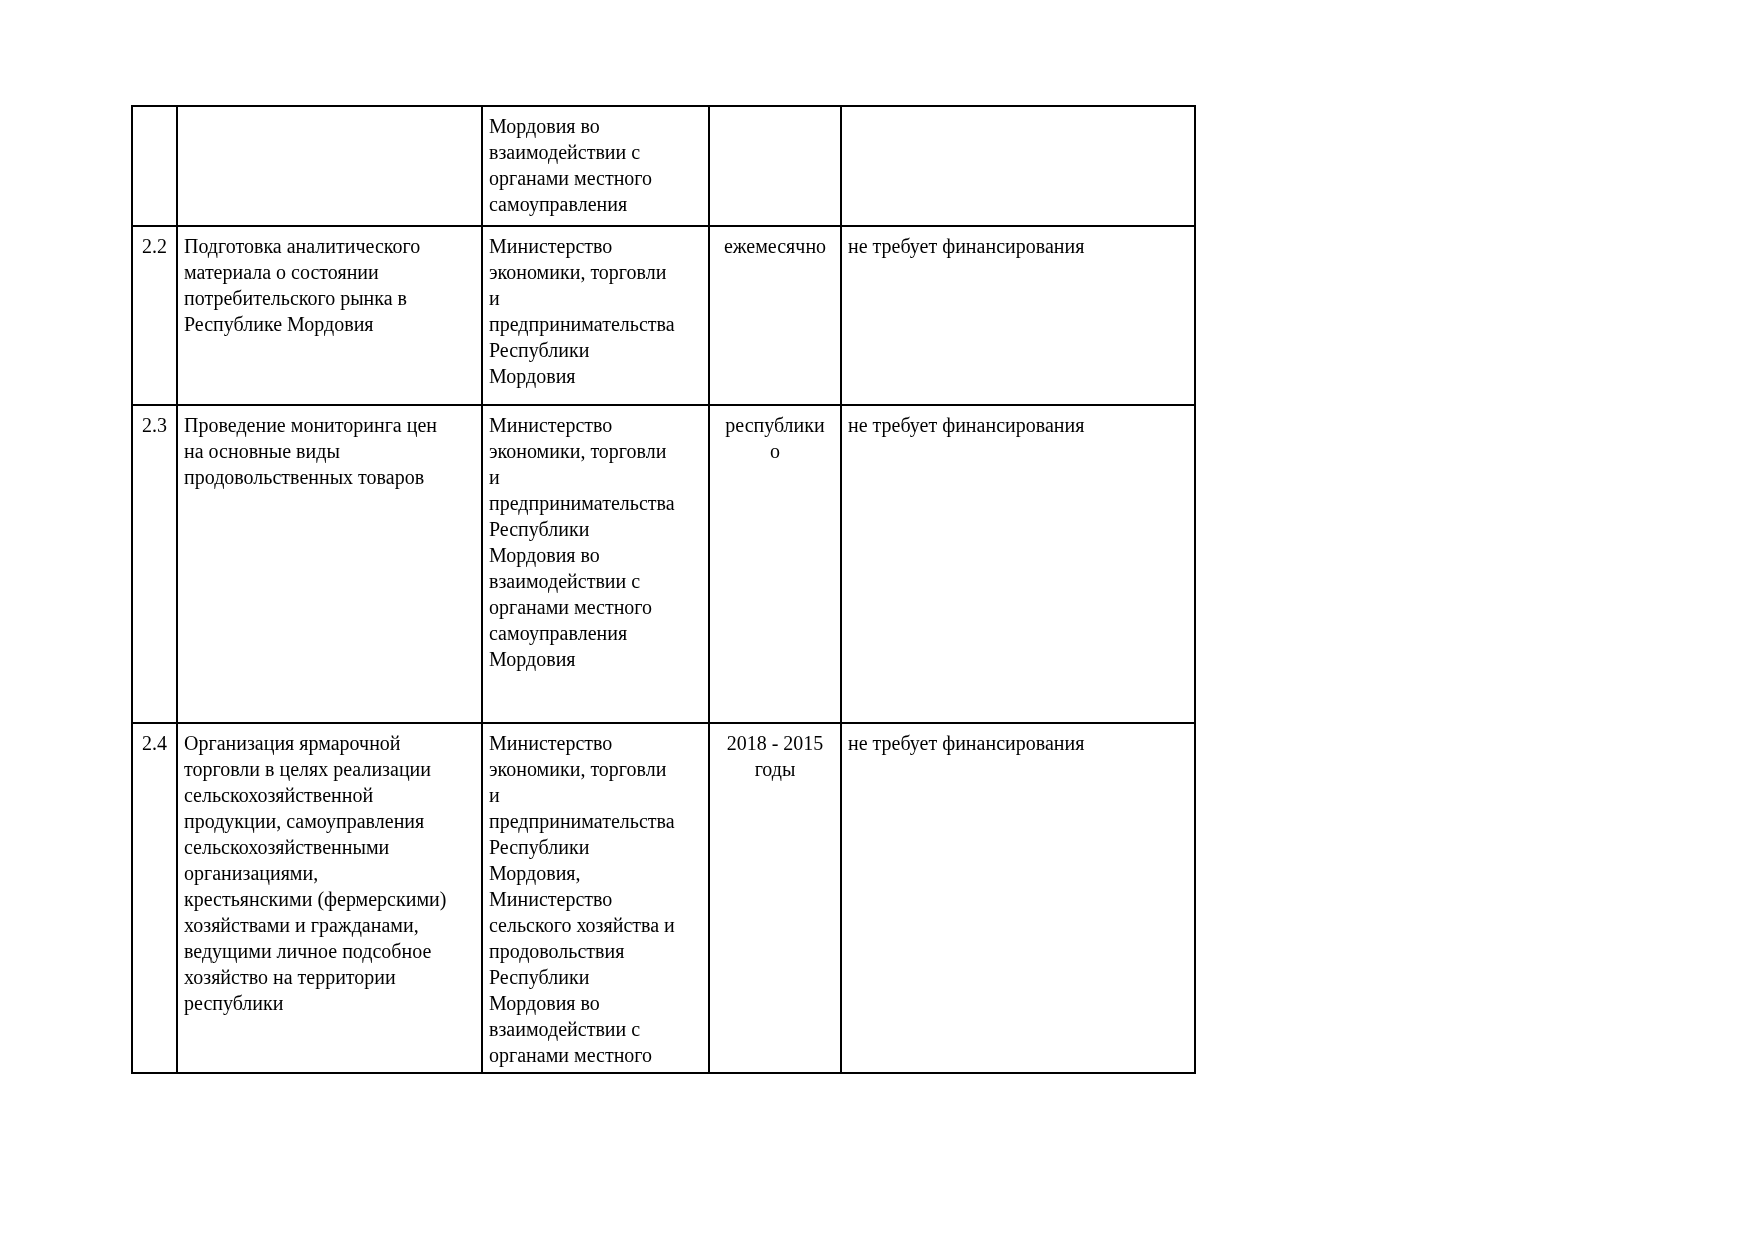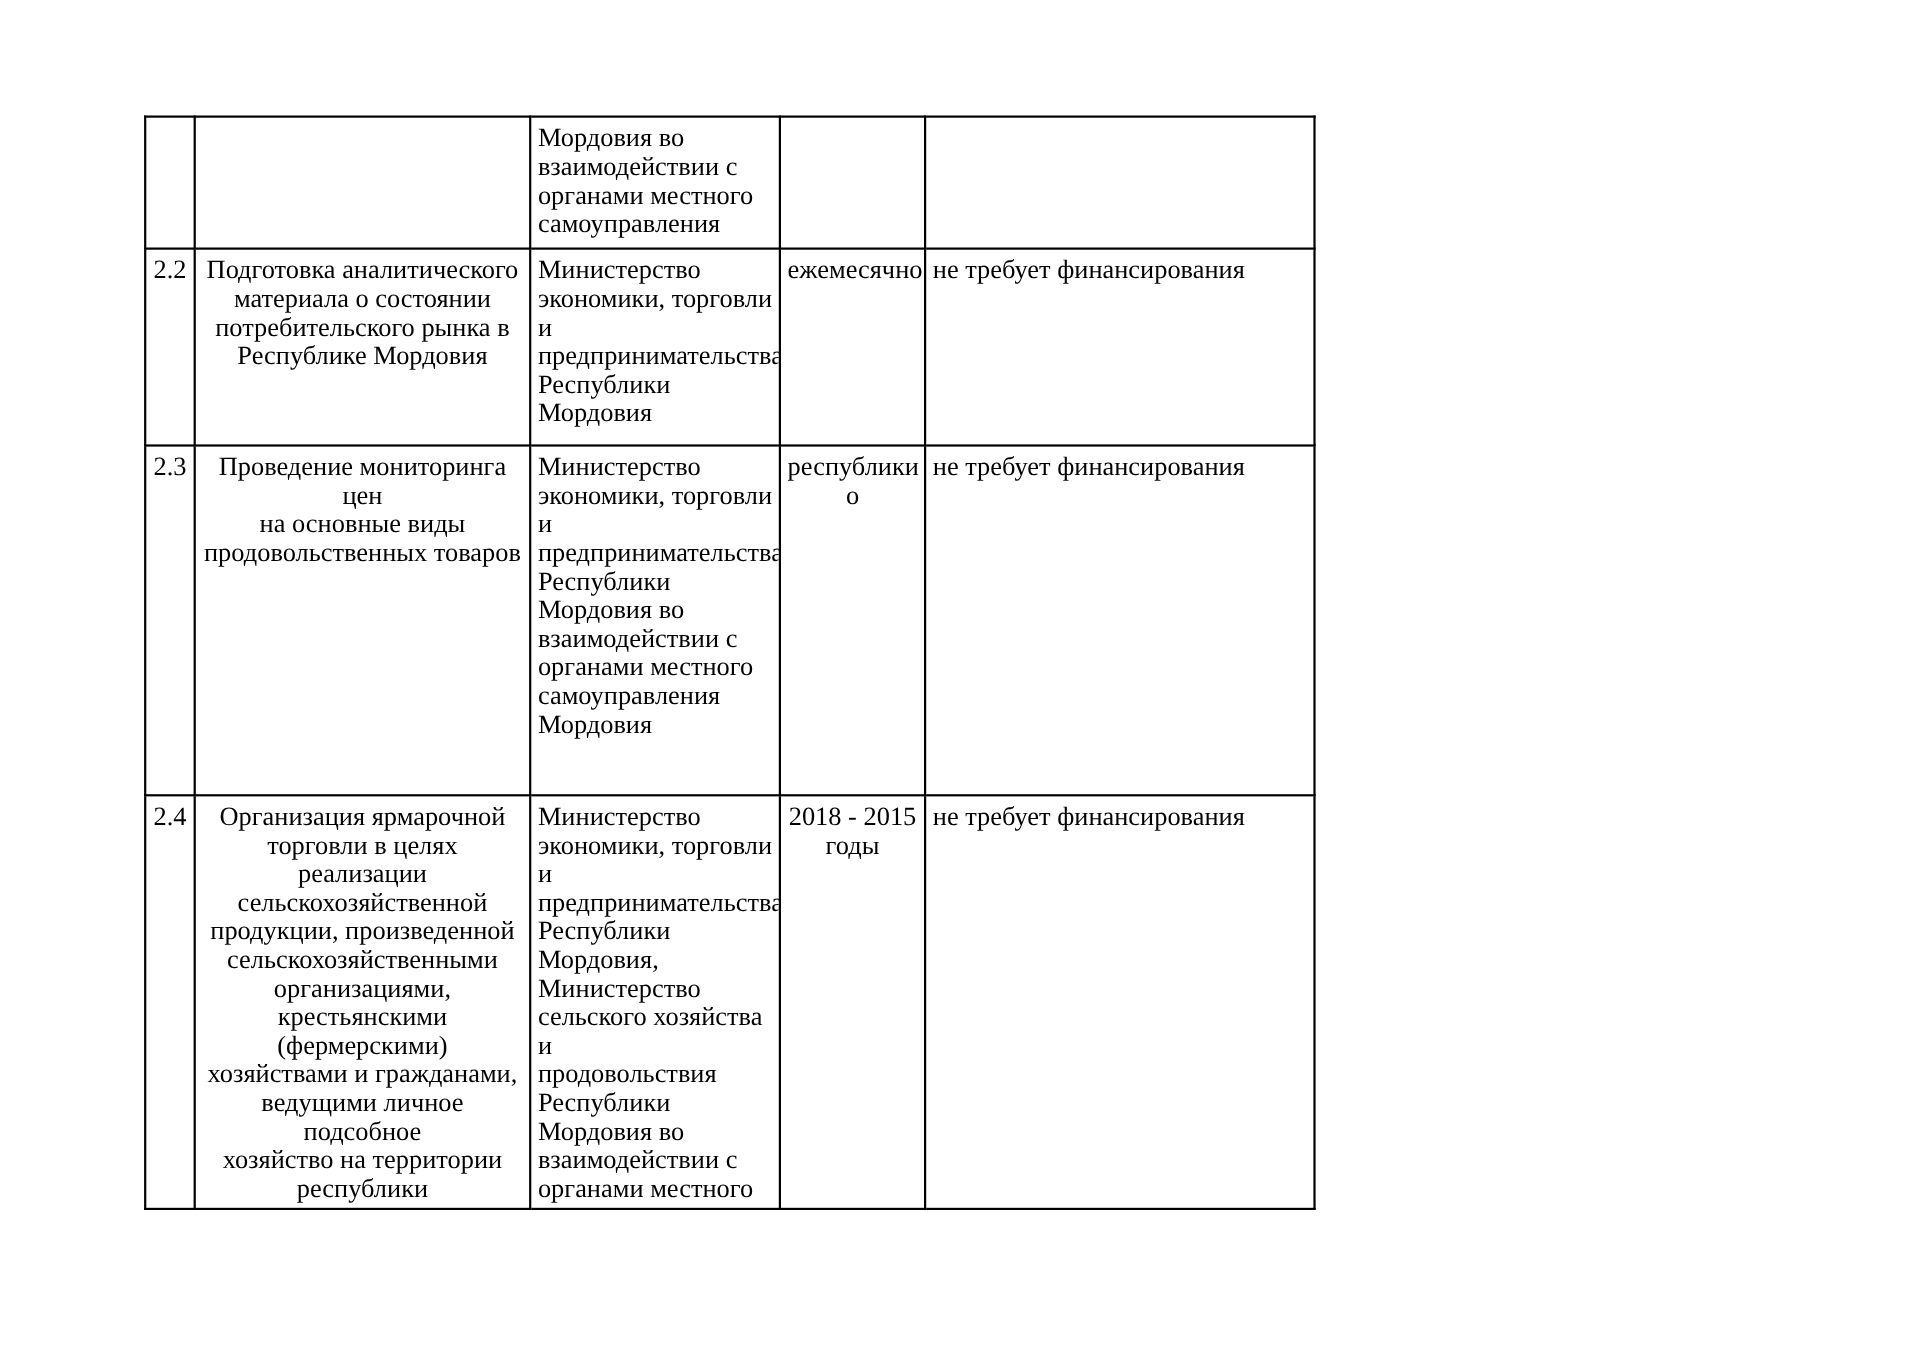--- a/index.html
+++ b/index.html
@@ -20,33 +20,33 @@
     position: absolute;
     left: 131px;
     top: 105px;
     border-collapse: collapse;
     table-layout: fixed;
     width: 1063px;
   }
   table.doc-table td {
     border: 2px solid #000000;
     vertical-align: top;
-    font-size: 24px;
+    font-size: 20px;
     line-height: 26px;
     white-space: pre-line;
     overflow: hidden;
     padding: 6px 6px 4px 6px;
   }
   td.col-num {
     text-align: center;
     padding-left: 5px;
     padding-right: 2px;
   }
   td.col-activity {
-    text-align: center;
+    text-align: left;
   }
   td.col-executor {
     text-align: left;
   }
   td.col-timing {
     text-align: center;
     padding-left: 2px;
     padding-right: 2px;
     margin-left: 39px;
   }
@@ -112,21 +112,21 @@
 Мордовия</td>
         <td class="col-timing">республики
 о</td>
         <td class="col-funding">не требует финансирования</td>
       </tr>
       <tr class="row-3">
         <td class="col-num">2.4</td>
         <td class="col-activity">Организация ярмарочной
 торговли в целях реализации
 сельскохозяйственной
-продукции, произведенной
+продукции, самоуправления
 сельскохозяйственными
 организациями,
 крестьянскими (фермерскими)
 хозяйствами и гражданами,
 ведущими личное подсобное
 хозяйство на территории
 республики</td>
         <td class="col-executor">Министерство
 экономики, торговли
 и

